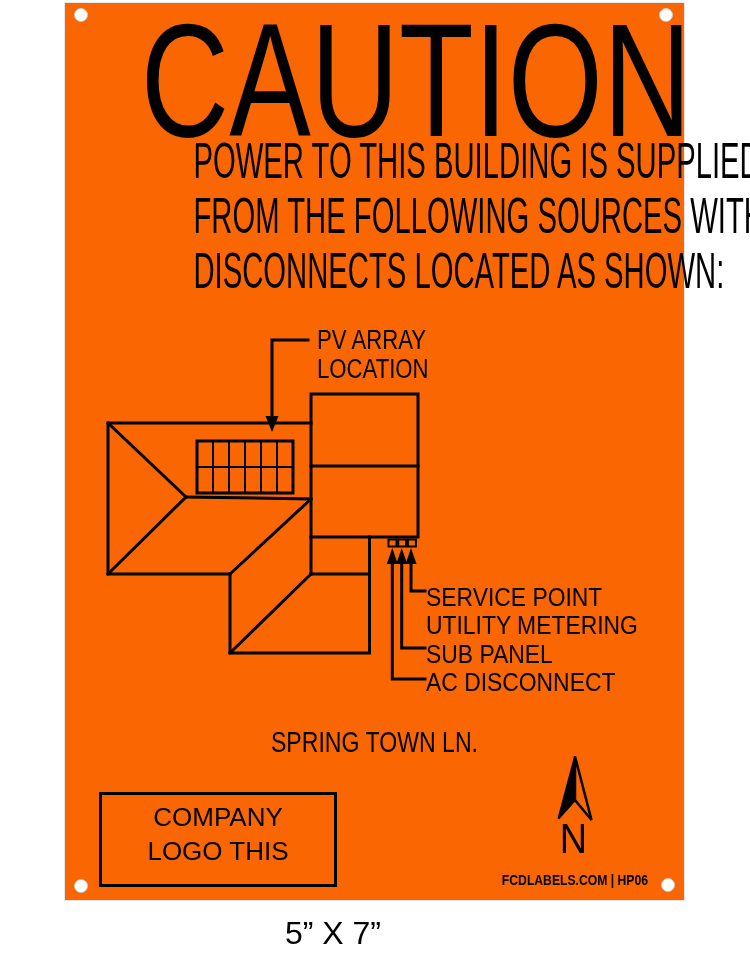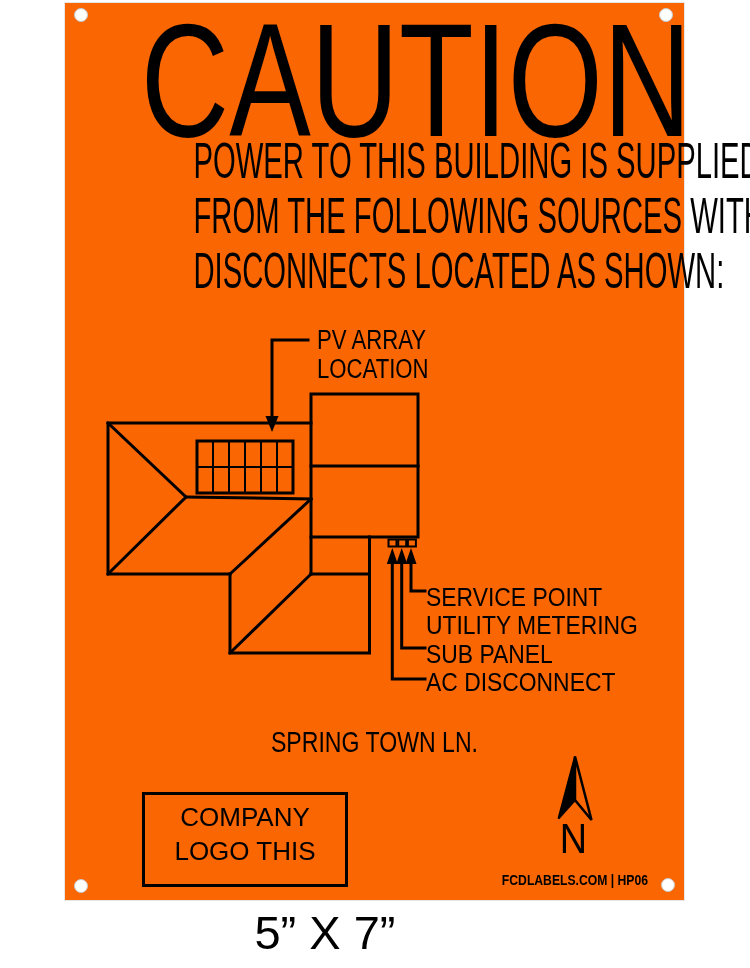--- a/index.html
+++ b/index.html
@@ -32,32 +32,32 @@
   .pv-label{position:absolute;left:252px;top:323px;font-size:27px;line-height:28.5px;
             white-space:nowrap;transform:scaleX(0.82);transform-origin:left top;}
 
   .callouts{position:absolute;left:361px;top:580px;font-size:26px;line-height:28.3px;
             white-space:nowrap;transform:scaleX(0.88);transform-origin:left top;}
 
   .street{position:absolute;left:0;top:724px;width:619px;text-align:center;
           font-size:30px;line-height:30px;white-space:nowrap;
           transform:scaleX(0.77);transform-origin:center top;}
 
-  .logo-box{position:absolute;left:34px;top:789px;width:206px;height:95px;
+  .logo-box{position:absolute;left:34px;top:789px;width:238px;height:95px;
             border:3px solid #000;box-sizing:border-box;text-align:center;
-            padding-top:6px;font-size:26px;line-height:33.5px;margin-left:43px;}
+            padding-top:6px;font-size:26px;line-height:33.5px;}
 
   .north-n{position:absolute;left:478px;top:815px;width:61px;text-align:center;
            font-size:42px;line-height:42px;transform:scaleX(0.9);transform-origin:center top;}
 
   .brand{position:absolute;right:36px;top:870px;font-size:14px;line-height:14px;
          font-weight:bold;white-space:nowrap;transform:scaleX(0.87);transform-origin:right top;}
 
-  .size-caption{position:absolute;left:0;top:909px;width:650px;text-align:center;
-                font-size:47px;line-height:48px;}
+  .size-caption{position:absolute;left:8px;top:909px;width:650px;text-align:center;
+                font-size:32px;line-height:48px;}
 </style>
 </head>
 <body>
 
 <div class="label">
 
   <div class="hole tl"></div>
   <div class="hole tr"></div>
   <div class="hole bl"></div>
   <div class="hole br"></div>

